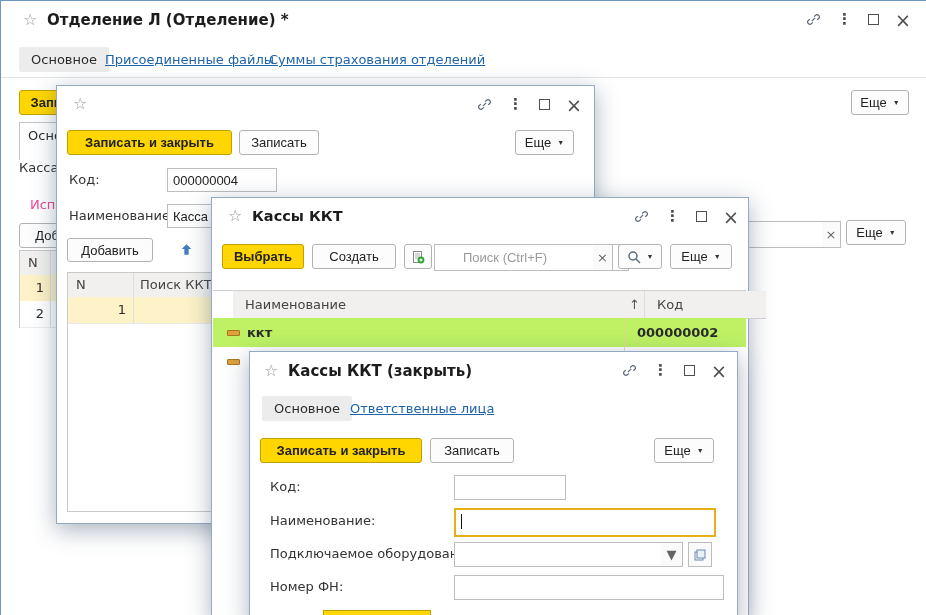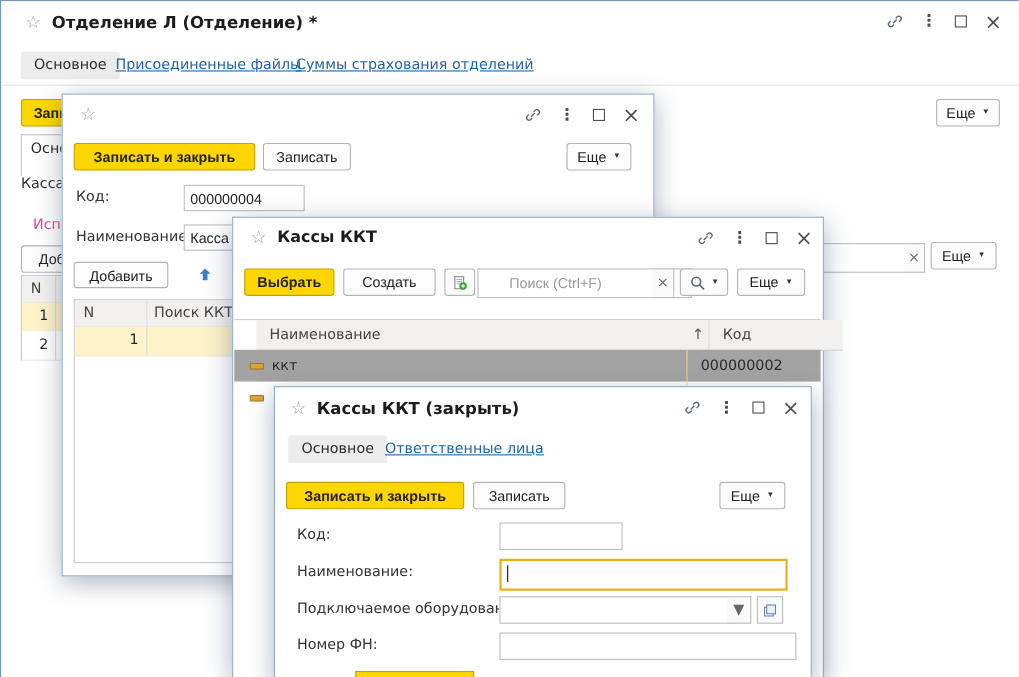--- a/index.html
+++ b/index.html
@@ -21,21 +21,21 @@
   .lnk{color:#1f63a8;text-decoration:underline;white-space:nowrap;cursor:pointer;}
   .inp{border:1px solid #bdbdbd;background:#fff;font-size:13px;padding:0 5px;color:#222;outline:none;}
   .inp::placeholder{color:#9a9a9a;}
   .lbl{white-space:nowrap;color:#333;}
   .tab-active{background:#ececec;padding:5px 12px;border-radius:2px;white-space:nowrap;cursor:pointer;}
   .dlg{position:absolute;background:#fff;border:1px solid #94abc4;
        box-shadow:0 6px 22px rgba(45,65,95,.4);}
   .thead{background:#f1f0ee;border-bottom:1px solid #cfcfcf;}
   .trow{background:#fff;border-bottom:1px solid #ebebeb;cursor:pointer;}
   .sel-pale{background:#fdf2c8;}
-  .sel-strong{background:#a3a3a3;}
+  .sel-strong{background:#bef264;font-weight:bold;}
   .colline{width:1px;background:#dcdcdc;}
   .num{text-align:right;display:block;}
   .dash-ico{display:inline-block;width:11px;height:4px;background:#dfa13a;border:1px solid #a8751f;border-radius:1px;}
   .mini-btn{display:inline-flex;align-items:center;justify-content:center;background:#fafafa;
             border:1px solid #bdbdbd;cursor:pointer;color:#666;}
   @keyframes blink{0%,49%{opacity:1}50%,100%{opacity:0}}
   .caret-bar{position:absolute;left:5px;top:4px;width:1px;height:15px;background:#111;animation:blink 1s infinite;}
   .hdrline{height:1px;background:#e4e4e4;}
 </style>
 </head>

